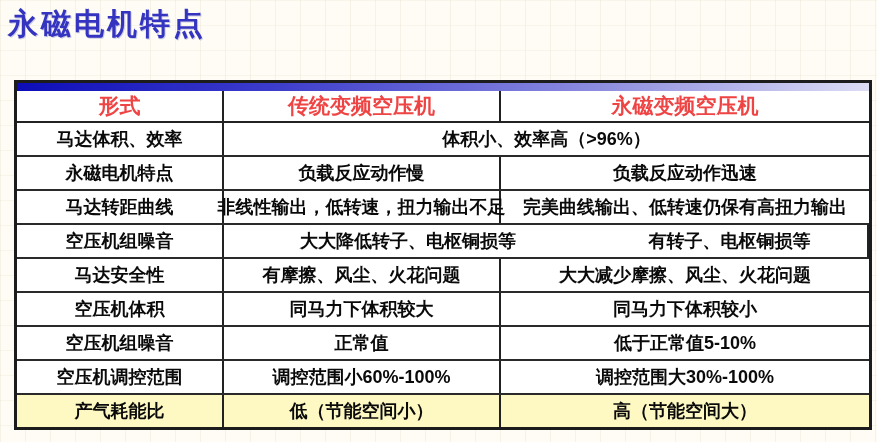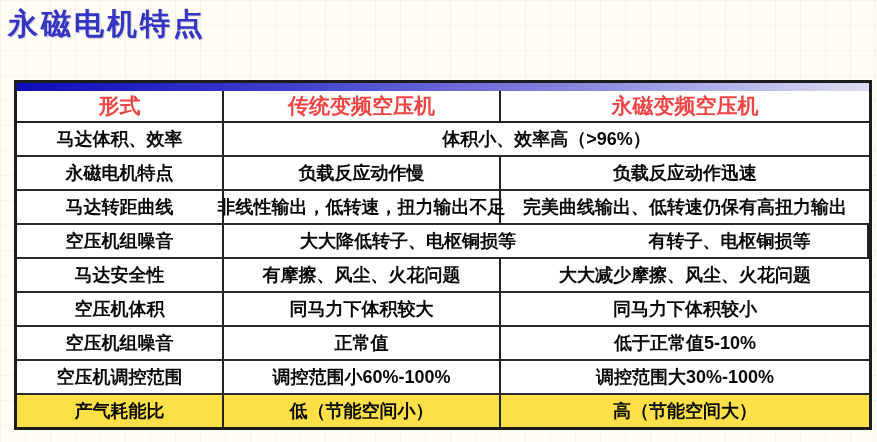--- a/index.html
+++ b/index.html
@@ -28,21 +28,21 @@
     background:linear-gradient(90deg,#0d0db8 0%,#3c3ccc 30%,#8c8ce0 68%,#dcdcf4 100%);
   }
   .hrow{display:flex;height:30px;border-bottom:2px solid #222;}
   .hcell{
     display:flex;align-items:center;justify-content:center;
     font-size:21px;font-weight:bold;color:#ef4444;
     box-sizing:border-box;
   }
   .trow{display:flex;height:32px;border-top:2px solid #2a2a2a;}
   .trow:first-child{border-top:none;}
-  .trow:last-child{background:#fde047;}
+  .trow:last-child{background:#fef9c3;}
   .tcell{
     display:flex;align-items:center;justify-content:center;
     font-size:18px;font-weight:bold;color:#0a0a0a;
     box-sizing:border-box;white-space:nowrap;
   }
   .c1{width:207px;border-right:2px solid #222;}
   .c2{width:277px;border-right:2px solid #222;}
   .c3{flex:1;}
 </style>
 </head>

